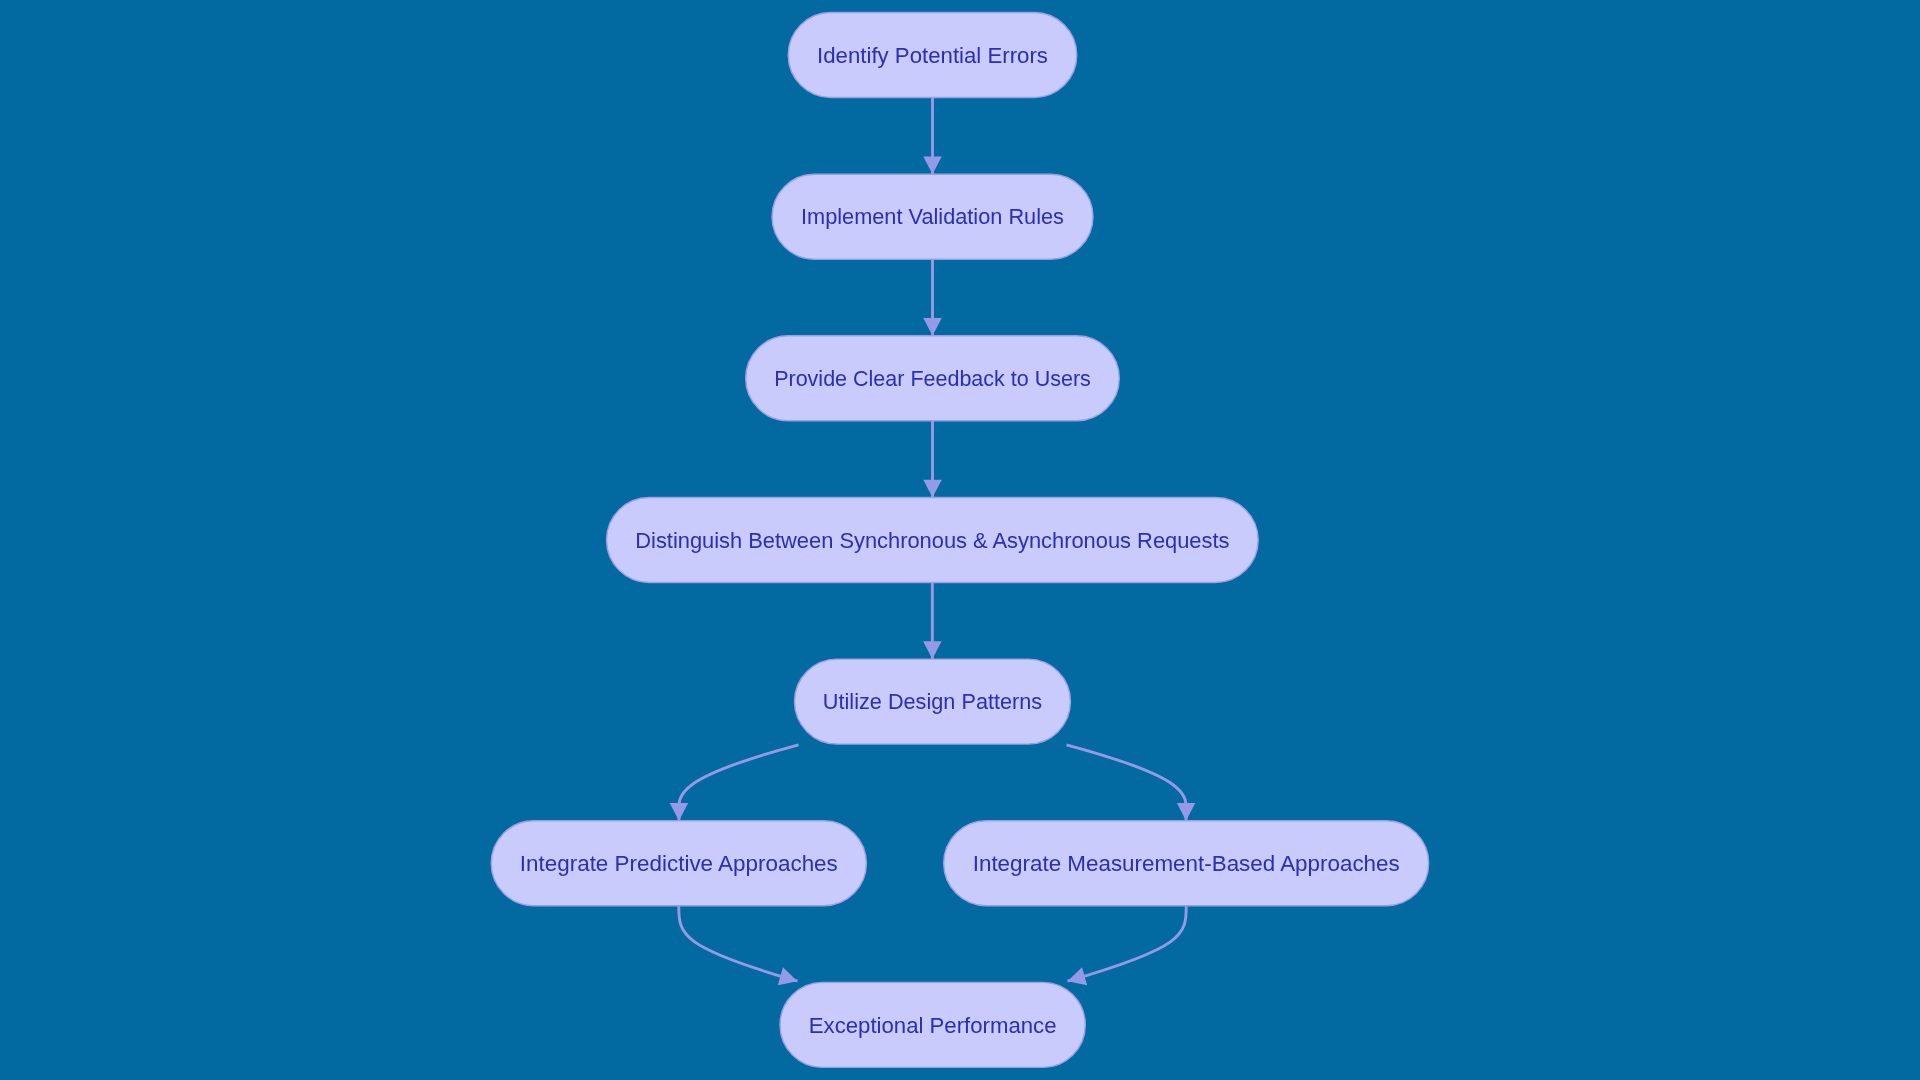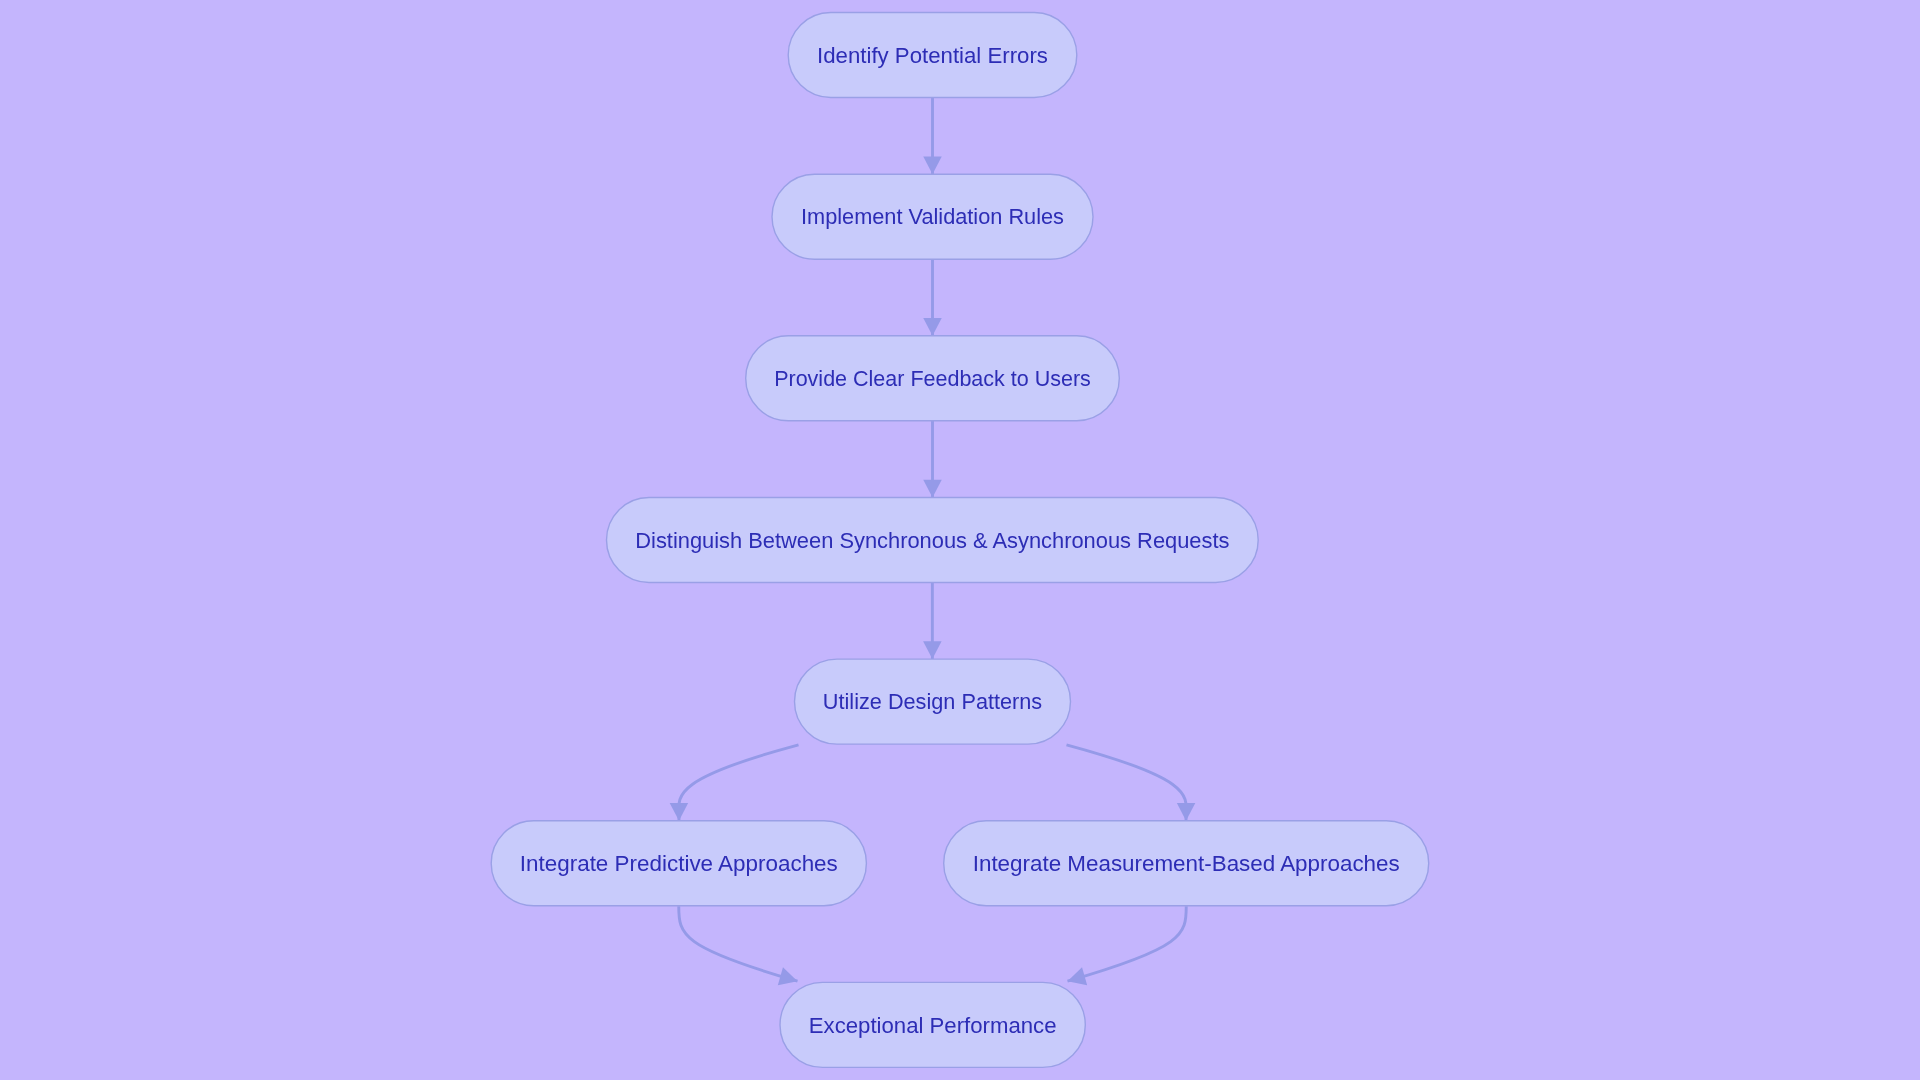--- a/index.html
+++ b/index.html
@@ -4,21 +4,21 @@
 <title>Error Handling Flowchart</title>
 <style>
   html,body{margin:0;padding:0;background:#ffffff;width:1920px;height:1080px;overflow:hidden;}
   #stage{position:relative;width:1920px;height:1080px;background:#ffffff;}
   #svg{position:absolute;left:0;top:0;display:block;}
   .nodeLabel{font-family:"Liberation Sans",sans-serif;font-weight:400;}
 </style>
 </head>
 <body style="background: rgb(255, 255, 255);">
 
-<div id="stage" style="background: #c4b5fd;">
+<div id="stage" style="background: #0369a1;">
   <svg id="svg" width="1920" height="1080" viewBox="0 0 1920 1080">
     <g id="edges-layer">
       <g>
         <path class="edgePath" d="M 932.5 97.5 L 932.5 174.2" fill="none" stroke="#959ae8" stroke-width="2.9"></path>
         <path class="edgeArrow" d="M 0 -9.25 L 17.8 0 L 0 9.25 Z" transform="translate(932.5,156.39999694824218) rotate(90)" fill="#959ae8"></path>
       </g>
       <g>
         <path class="edgePath" d="M 932.5 259.2 L 932.5 335.8" fill="none" stroke="#959ae8" stroke-width="2.9"></path>
         <path class="edgeArrow" d="M 0 -9.25 L 17.8 0 L 0 9.25 Z" transform="translate(932.5,317.99998779296874) rotate(90)" fill="#959ae8"></path>
       </g>

